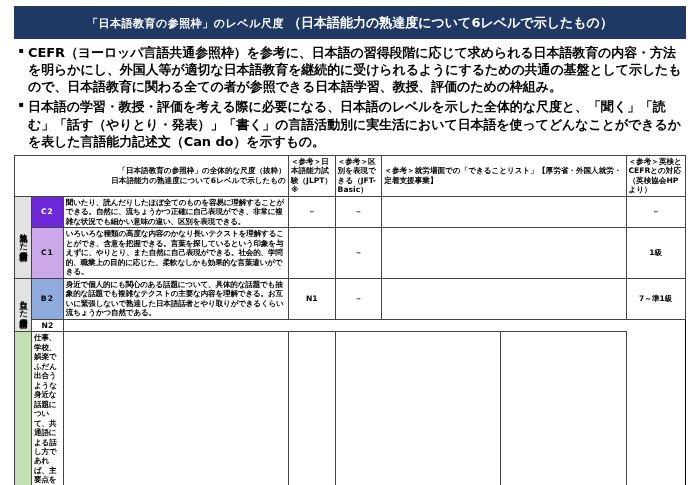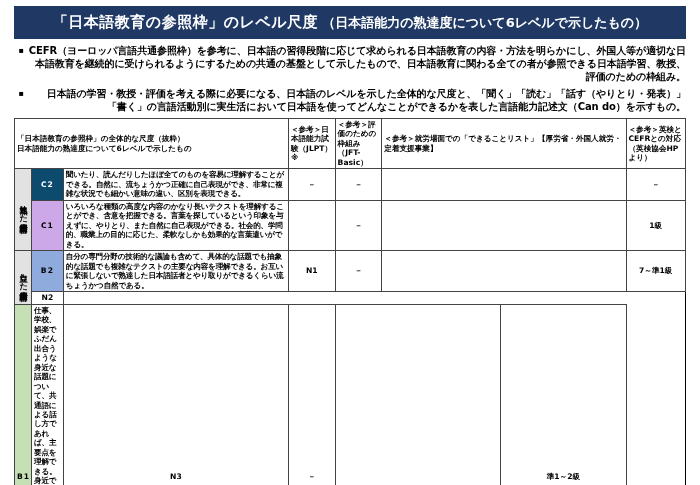--- a/index.html
+++ b/index.html
@@ -13,46 +13,46 @@
   .page{position:relative;width:700px;height:485px;box-sizing:border-box;padding:6px 14px 0 14px;}
 
   
   .titlebar{
     background:#1F3864;
     color:#fff;
     text-align:center;
     padding:5px 4px 6px 4px;
     border:1px solid #1F3864;
   }
-  .titlebar .t-main{font-size:15px;font-weight:bold;letter-spacing:.5px;}
+  .titlebar .t-main{font-size:11px;font-weight:bold;letter-spacing:.5px;}
   .titlebar .t-sub{font-size:13px;font-weight:bold;margin-left:4px;}
 
   
   .bullets{margin-top:5px;}
   .bullet{display:flex;margin-bottom:3px;line-height:1.32;}
   .bullet .dot{flex:0 0 14px;font-size:8px;padding-top:2px;text-align:center;}
-  .bullet .btxt{font-size:10px;font-weight:bold;letter-spacing:-0.1px;text-align:right;}
+  .bullet .btxt{font-size:13px;font-weight:bold;letter-spacing:-0.1px;}
 
   
   table.grid{
     border-collapse:collapse;
     table-layout:fixed;
     width:672px;
     margin-top:5px;
     border:1.4px solid #000;
   }
   table.grid td,table.grid th{
     border:0.8px solid #444;
     vertical-align:middle;
     padding:1px 2px;
     font-size:7.6px;
     line-height:1.25;
   }
   .hdr-left{
-    text-align:left;font-size:10.5px;font-weight:bold;
+    text-align:right;font-size:10.5px;font-weight:bold;
     padding:4px 5px;line-height:1.5;
   }
   .hdr-ref{
     font-size:6.9px;font-weight:bold;text-align:left;
     vertical-align:top;padding:2px 3px;line-height:1.25;margin-top:40px;
   }
 
   .band{
     width:16px;background:#E2E2E2;text-align:center;padding:0;
     font-size:8.4px;font-weight:bold;
@@ -116,30 +116,30 @@
       <col style="width:56px">
     </colgroup>
 
     <tbody>
         <tr>
       <td colspan="3" class="hdr-left">
         <div>「日本語教育の参照枠」の全体的な尺度（抜粋）</div>
         <div>日本語能力の熟達度について6レベルで示したもの</div>
       </td>
       <td class="hdr-ref">＜参考＞日本語能力試験（JLPT）※</td>
-      <td class="hdr-ref">＜参考＞評価のための枠組み（JFT-Basic）</td>
+      <td class="hdr-ref">＜参考＞区別を表現できる（JFT-Basic）</td>
       <td colspan="2" class="hdr-ref">＜参考＞就労場面での「できることリスト」【厚労省・外国人就労・定着支援事業】</td>
       <td class="hdr-ref">＜参考＞英検とCEFRとの対応（英検協会HPより）</td>
     </tr>
 
     <tr>
       <td class="band" rowspan="2">
         <span class="vert">熟達した言語使用者</span>
       </td>
-      <td class="lvl c2" style="background: #0c4a6e;">C2</td>
+      <td class="lvl c2" style="background: #6d28d9;">C2</td>
       <td class="desc">聞いたり、読んだりしたほぼ全てのものを容易に理解することができる。自然に、流ちょうかつ正確に自己表現ができ、非常に複雑な状況でも細かい意味の違い、区別を表現できる。</td>
       <td class="ctr" rowspan="1">－</td>
       <td class="ctr">－</td>
       <td colspan="2" class="ctr blank"></td>
       <td class="ctr-sm">－</td>
     </tr>
 
     <tr>
       <td class="lvl c1" style="background: rgb(204, 168, 233); margin-left: 12px;">C1</td>
       <td class="desc">いろいろな種類の高度な内容のかなり長いテクストを理解することができ、含意を把握できる。言葉を探しているという印象を与えずに、やりとり、また自然に自己表現ができる。社会的、学問的、職業上の目的に応じた、柔軟なしかも効果的な言葉遣いができる。</td>
@@ -147,21 +147,21 @@
       <td class="ctr">－</td>
       <td colspan="2" class="ctr blank"></td>
       <td class="ctr-sm">1級</td>
     </tr>
 
     <tr>
       <td class="band" rowspan="2">
         <span class="vert">自立した言語使用者</span>
       </td>
       <td class="lvl b2" style="background: rgb(143, 170, 220); text-align: center;">B2</td>
-      <td class="desc">自分の専門分野の技術的な議論も含めて、具体的な話題でも抽象的な話題でも複雑なテクストの主要な内容を理解できる。お互いに緊張しないで熟達した日本語話者とやり取りができるくらい流ちょうかつ自然である。</td>
+      <td class="desc">身近で個人的にも関心のある話題について、具体的な話題でも抽象的な話題でも複雑なテクストの主要な内容を理解できる。お互いに緊張しないで熟達した日本語話者とやり取りができるくらい流ちょうかつ自然である。</td>
       <td class="ctr">N1</td>
       <td class="ctr">－</td>
       <td colspan="2" class="ctr blank"></td>
       <td class="ctr-sm">7～準1級</td>
     </tr>
 
     <tr>
       <td class="ctr">N2</td>
     </tr>
 

